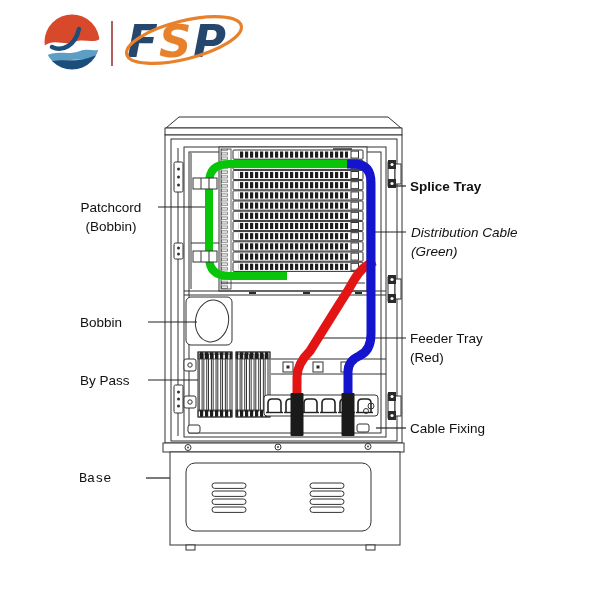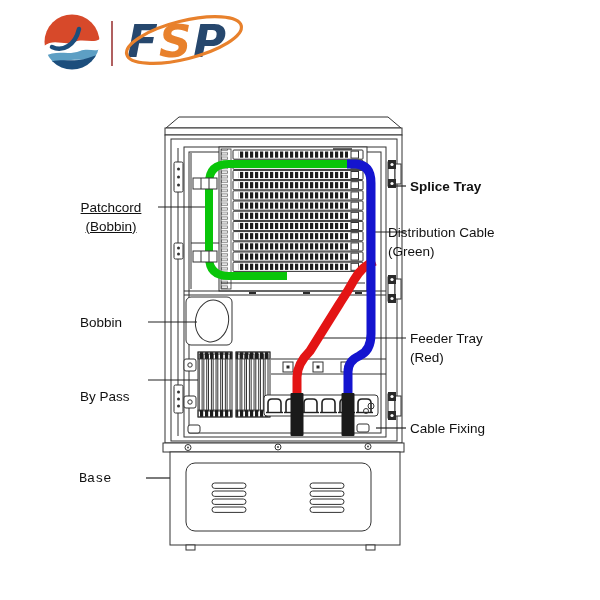--- a/index.html
+++ b/index.html
@@ -276,34 +276,34 @@
           <rect x="310" y="483" width="34" height="5.4" rx="2.7" class="ln2"></rect>
           <rect x="310" y="491" width="34" height="5.4" rx="2.7" class="ln2"></rect>
           <rect x="310" y="499" width="34" height="5.4" rx="2.7" class="ln2"></rect>
           <rect x="310" y="507" width="34" height="5.4" rx="2.7" class="ln2"></rect>
         </g>
     <rect class="ln" x="186" y="545" width="9" height="5"></rect>
     <rect class="ln" x="366" y="545" width="9" height="5"></rect>
   </g>
 </svg>
 
-<div class="label two t-center" style="left:66px;top:198px;width:90px;text-decoration:underline;">
+<div class="label two t-center" style="left:66px;top:198px;width:90px;">
   <div>Patchcord</div>
   <div>(Bobbin)</div>
 </div>
 
 <div class="label t-right" style="left:80px;top:314px;width:65px;">Bobbin</div>
 
-<div class="label t-right" style="left:80px;top:372px;width:65px;margin-top:16px;">By Pass</div>
+<div class="label t-right" style="left:80px;top:372px;width:65px;">By Pass</div>
 
 <div class="label t-right" style="left:79px;top:470px;width:65px;font-family:Liberation Mono, monospace;">Base</div>
 
 <div class="label" style="left:410px;top:178px;font-weight:bold;">Splice Tray</div>
 
-<div class="label two" style="left:388px;top:223px;">
+<div class="label two" style="left:411px;top:223px;font-style:italic;">
   <div>Distribution Cable</div>
   <div>(Green)</div>
 </div>
 
 <div class="label two" style="left:410px;top:329px;">
   <div>Feeder Tray</div>
   <div>(Red)</div>
 </div>
 
 <div class="label" style="left:410px;top:420px;">Cable Fixing</div>

